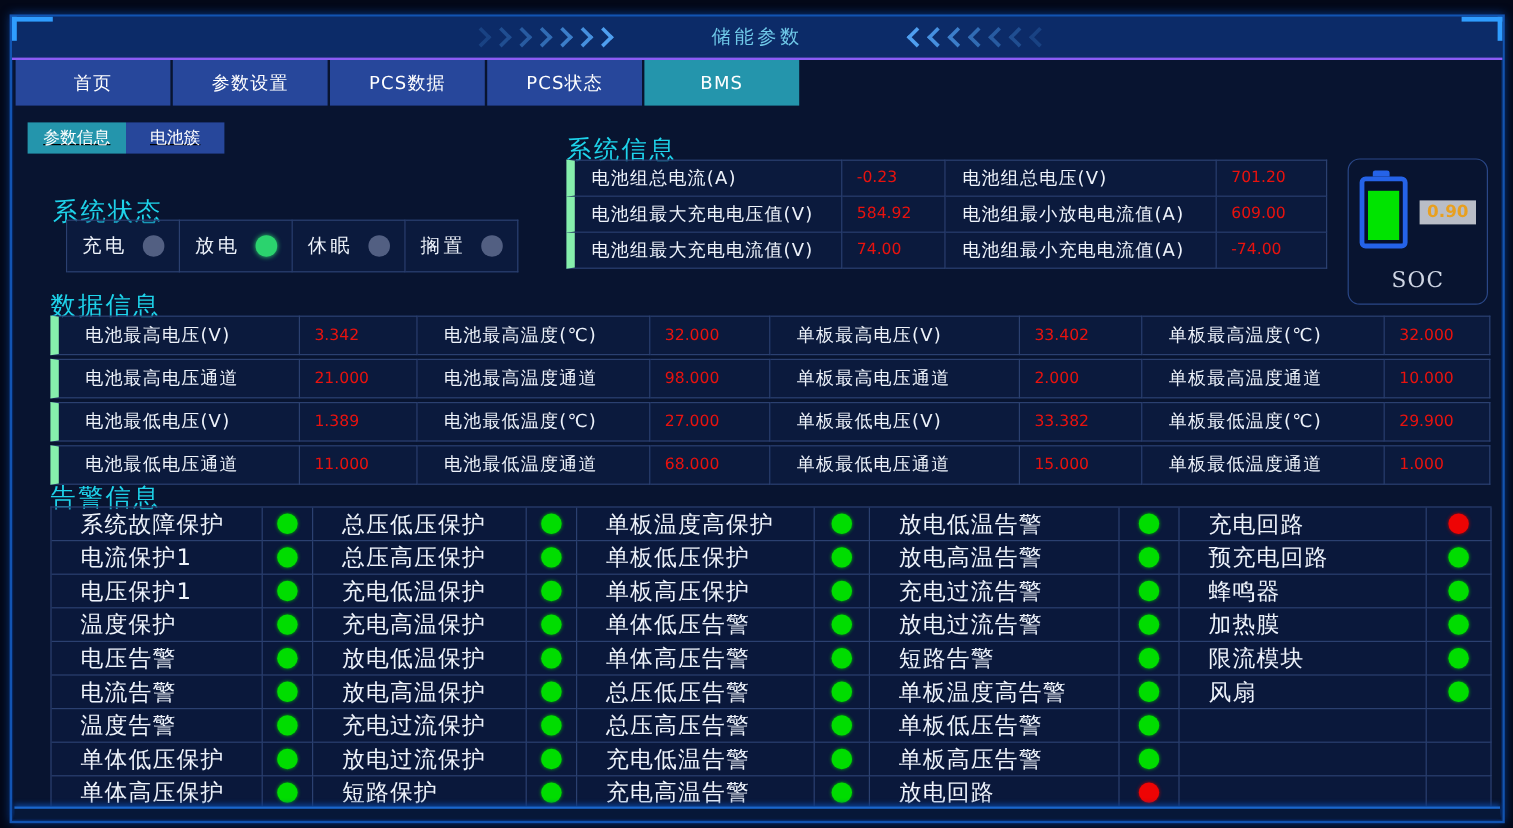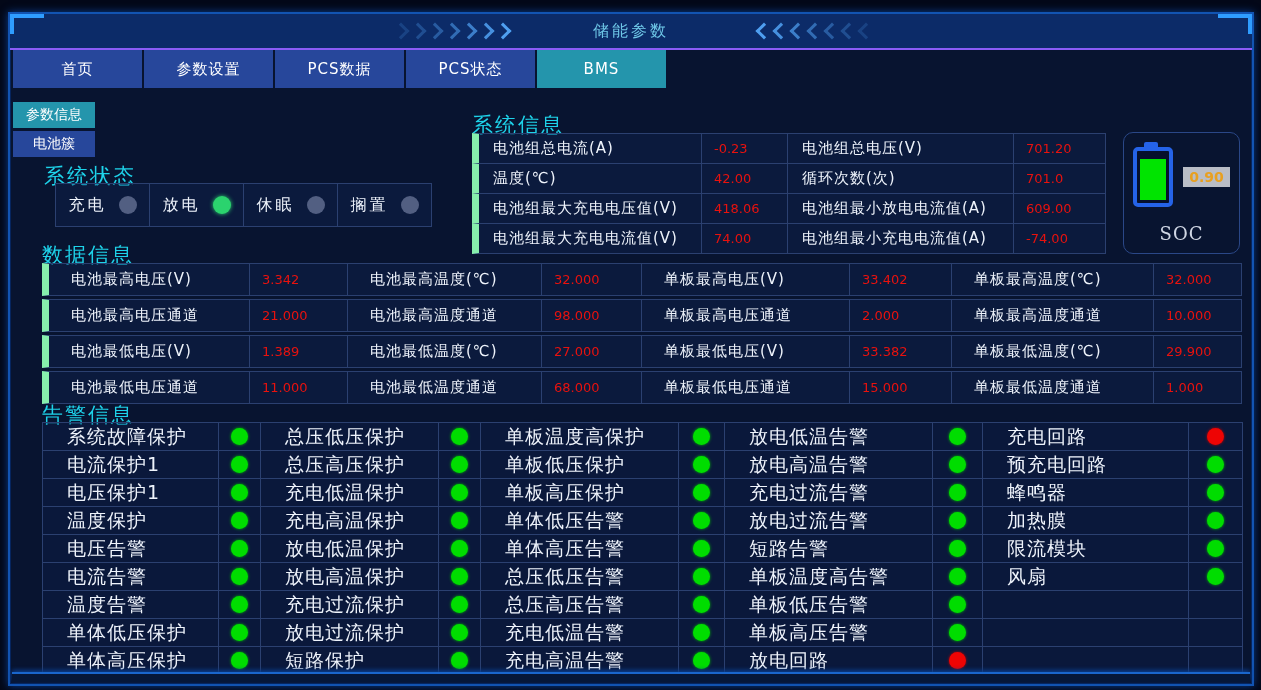--- a/index.html
+++ b/index.html
@@ -25,21 +25,21 @@
   .chevs.left .chv:nth-child(1){opacity:1}.chevs.left .chv:nth-child(2){opacity:.88}
   .chevs.left .chv:nth-child(3){opacity:.72}.chevs.left .chv:nth-child(4){opacity:.56}
   .chevs.left .chv:nth-child(5){opacity:.42}.chevs.left .chv:nth-child(6){opacity:.3}
   .chevs.left .chv:nth-child(7){opacity:.2}
   
   .tabbar{position:absolute;left:3px;top:36px;height:38px;display:flex;}
   .tab{width:129px;height:38px;margin-right:2px;background:#27479b;color:#fff;font-size:15px;
        display:flex;align-items:center;justify-content:center;letter-spacing:1px;cursor:pointer;}
   .tab.active{background:#2495ac;}
   
-  .sidebtns{position:absolute;left:3px;top:88px;display:flex;flex-direction:column;}
+  .sidebtns{position:absolute;left:13px;top:88px;display:flex;flex-direction:row;text-decoration:underline;}
   .sbtn{width:82px;height:26px;margin-bottom:3px;color:#fff;font-size:14px;display:flex;
         align-items:center;justify-content:center;background:#27479b;cursor:pointer;}
   .sbtn.active{background:#2495ac;}
   
   .sec-title{position:absolute;color:#1ed3ea;font-size:21px;letter-spacing:2px;}
   
   .status-row{position:absolute;left:45px;top:169px;display:flex;border-left:1px solid #2b4070;}
   .scell{width:93px;height:42px;border:1px solid #2b4070;border-left:none;display:flex;
          align-items:center;justify-content:center;gap:12px;background:rgba(18,38,86,.35);}
   .scell .lbl{color:#eef3fb;font-size:16px;letter-spacing:3px;}
@@ -147,28 +147,22 @@
 
     <div class="sec-title" style="left:462px;top:97px;">系统信息</div>
     <div class="itable" id="sysInfoTable" style="left:462px;top:119px;width:634px;">
         <div class="irow" style="grid-template-columns: 230px 86px 226px 92px;">
           <div class="icell lab">电池组总电流(A)</div>
           <div class="icell val">-0.23</div>
           <div class="icell lab">电池组总电压(V)</div>
           <div class="icell val">701.20</div>
         </div>
         <div class="irow" style="grid-template-columns: 230px 86px 226px 92px;">
-          <div class="icell lab">温度(℃)</div>
-          <div class="icell val">42.00</div>
-          <div class="icell lab">循环次数(次)</div>
-          <div class="icell val">701.0</div>
-        </div>
-        <div class="irow" style="grid-template-columns: 230px 86px 226px 92px;">
           <div class="icell lab">电池组最大充电电压值(V)</div>
-          <div class="icell val">418.06</div>
+          <div class="icell val">584.92</div>
           <div class="icell lab">电池组最小放电电流值(A)</div>
           <div class="icell val">609.00</div>
         </div>
         <div class="irow" style="grid-template-columns: 230px 86px 226px 92px;">
           <div class="icell lab">电池组最大充电电流值(V)</div>
           <div class="icell val">74.00</div>
           <div class="icell lab">电池组最小充电电流值(A)</div>
           <div class="icell val">-74.00</div>
         </div>
       </div>

